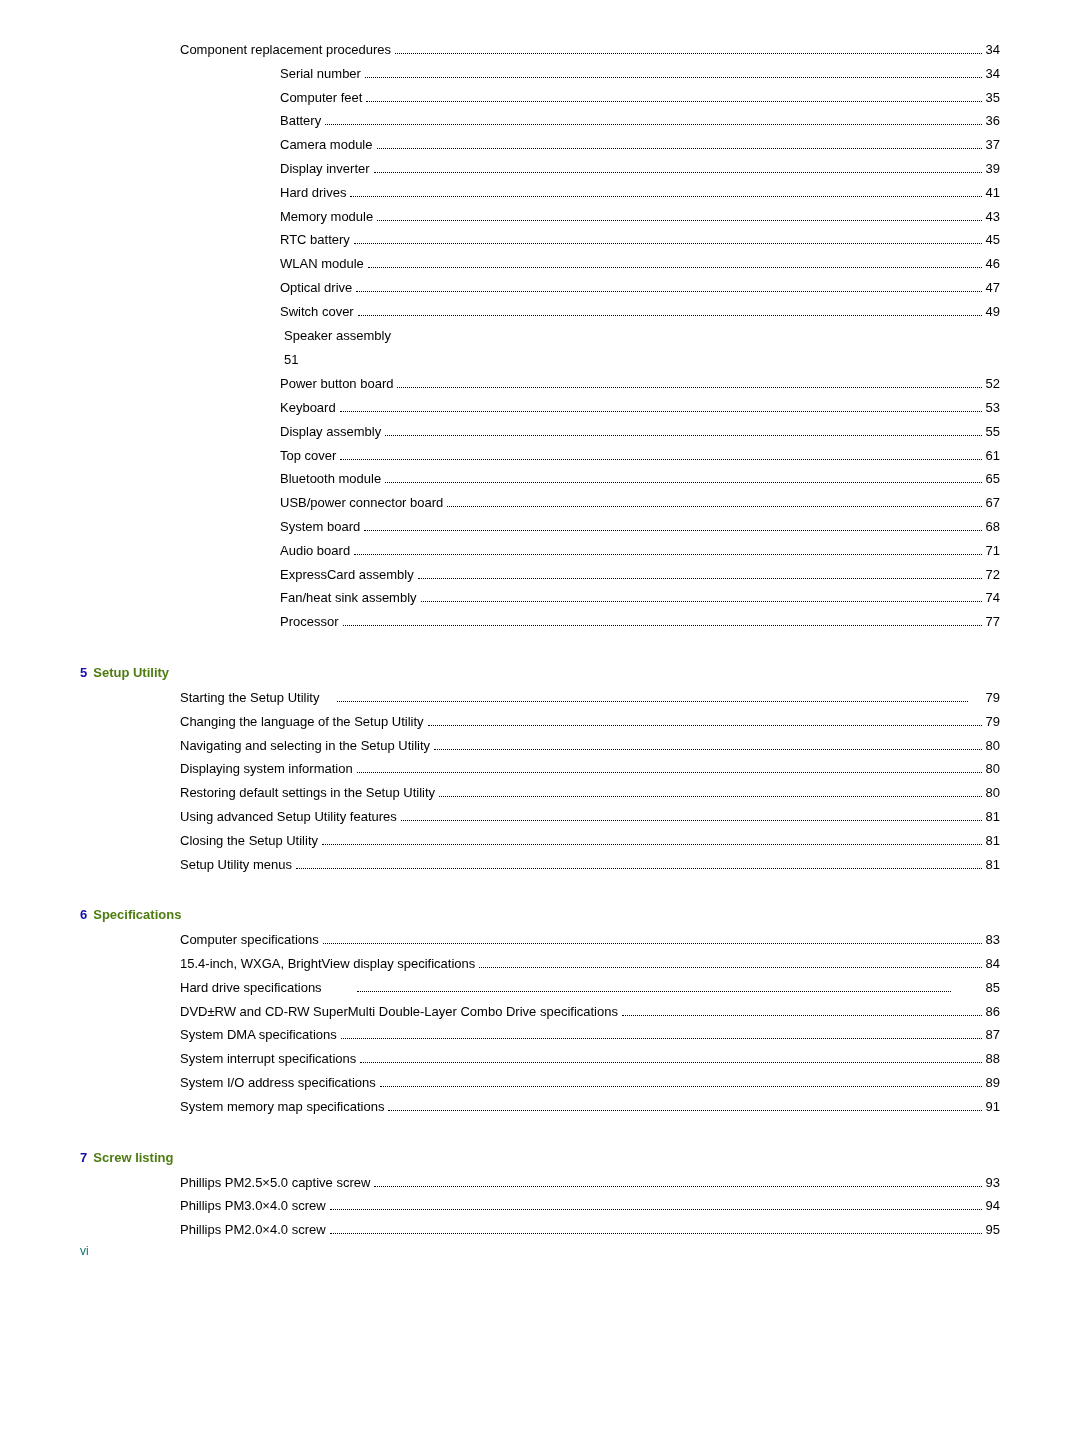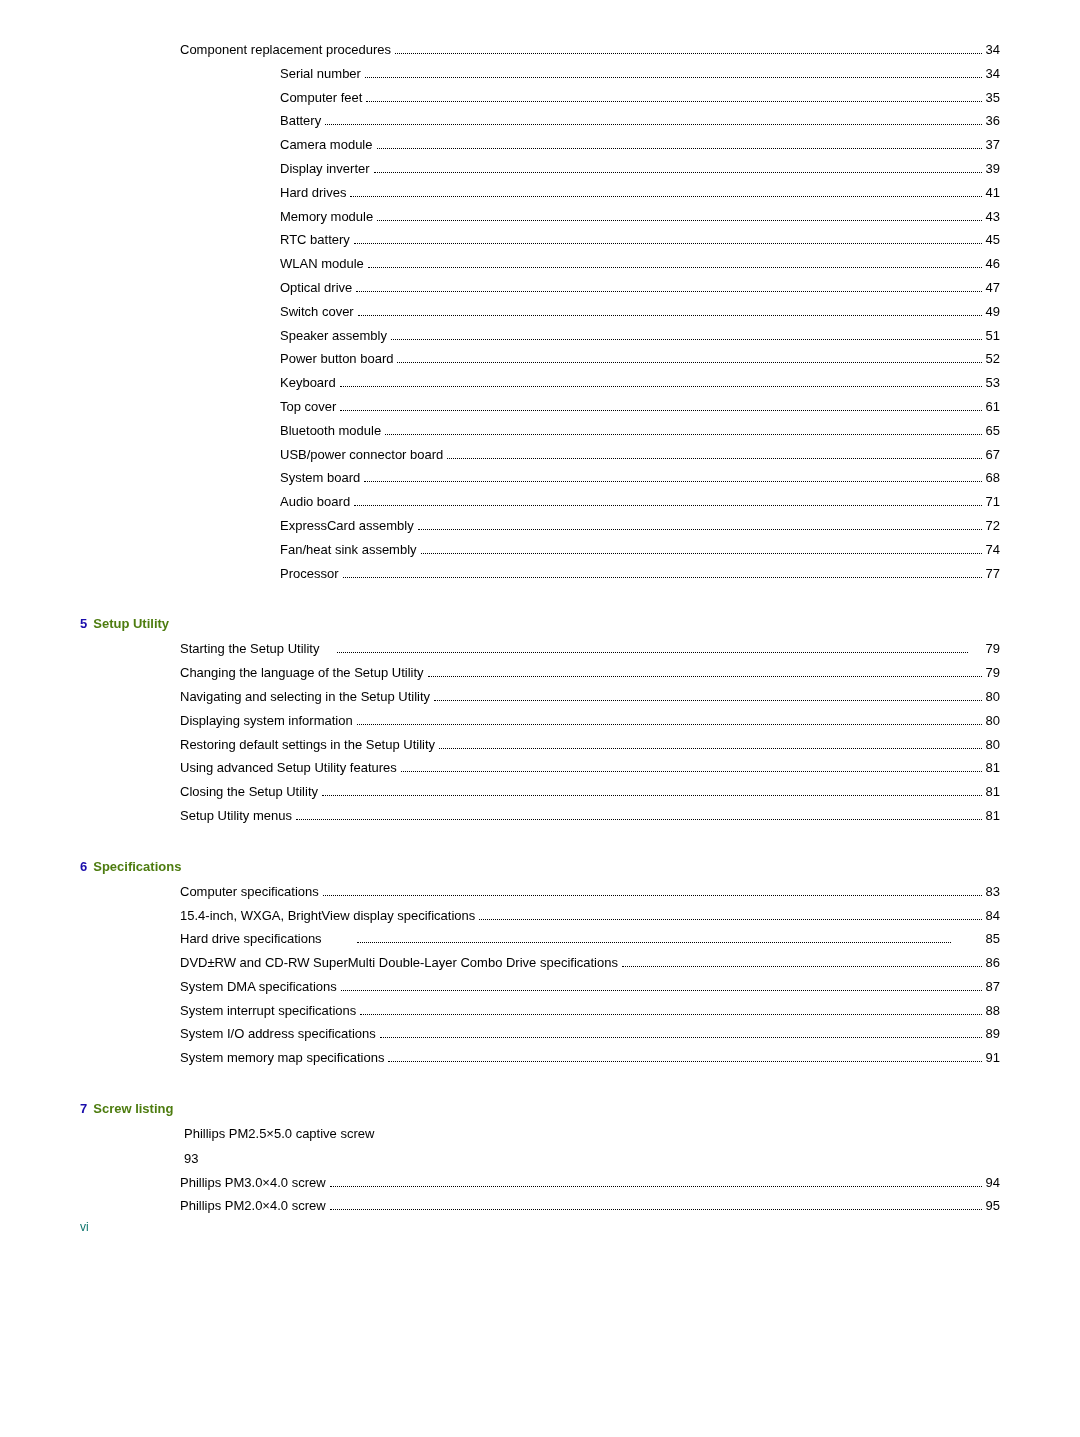--- a/index.html
+++ b/index.html
@@ -127,34 +127,39 @@
   <div class="toc-entry" style="padding-left:200px;">
     <span class="entry-text">Optical drive</span>
     <span class="dots"></span>
     <span class="page-num">47</span>
   </div>
   <div class="toc-entry" style="padding-left:200px;">
     <span class="entry-text">Switch cover</span>
     <span class="dots"></span>
     <span class="page-num">49</span>
   </div>
-  <div class="toc-entry" style="padding-left:200px;">
+  <div class="toc-entry" style="padding-left:200px;flex-direction:column;">
     <span class="entry-text">Speaker assembly</span>
     <span class="dots"></span>
     <span class="page-num">51</span>
   </div>
   <div class="toc-entry" style="padding-left:200px;">
     <span class="entry-text">Power button board</span>
     <span class="dots"></span>
     <span class="page-num">52</span>
   </div>
   <div class="toc-entry" style="padding-left:200px;">
     <span class="entry-text">Keyboard</span>
     <span class="dots"></span>
     <span class="page-num">53</span>
+  </div>
+  <div class="toc-entry" style="padding-left:200px;">
+    <span class="entry-text">Display assembly</span>
+    <span class="dots"></span>
+    <span class="page-num">55</span>
   </div>
   <div class="toc-entry" style="padding-left:200px;">
     <span class="entry-text">Top cover</span>
     <span class="dots"></span>
     <span class="page-num">61</span>
   </div>
   <div class="toc-entry" style="padding-left:200px;">
     <span class="entry-text">Bluetooth module</span>
     <span class="dots"></span>
     <span class="page-num">65</span>
@@ -283,21 +288,21 @@
     <span class="dots"></span>
     <span class="page-num">91</span>
   </div>
 </div>
 
 <div style="margin-top: 32px;">
   <div class="section-header">
     <span class="section-num">7</span>
     <span class="section-title">Screw listing</span>
   </div>
-  <div class="toc-entry" style="padding-left:100px;flex-direction:column;">
+  <div class="toc-entry" style="padding-left:100px;">
     <span class="entry-text">Phillips PM2.5×5.0 captive screw</span>
     <span class="dots"></span>
     <span class="page-num">93</span>
   </div>
   <div class="toc-entry" style="padding-left:100px;">
     <span class="entry-text">Phillips PM3.0×4.0 screw</span>
     <span class="dots"></span>
     <span class="page-num">94</span>
   </div>
   <div class="toc-entry" style="padding-left:100px;">

